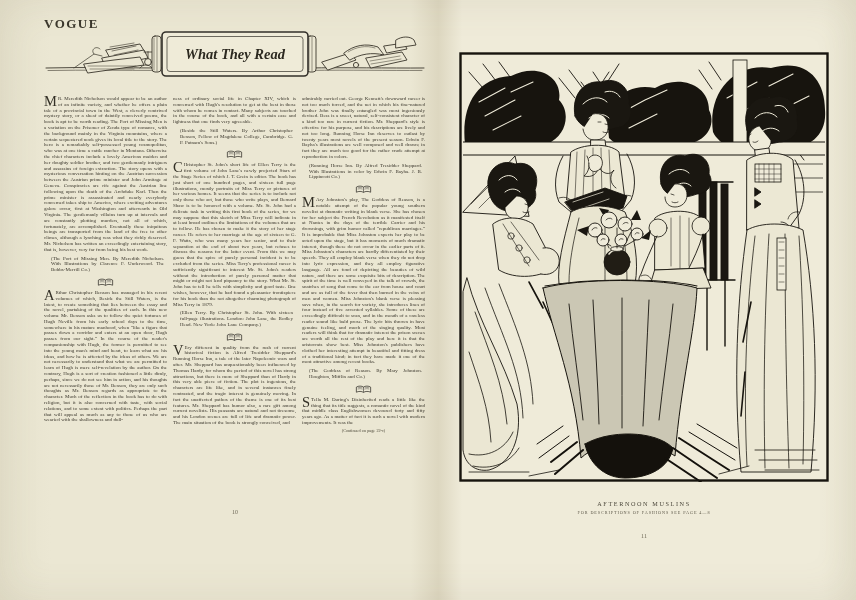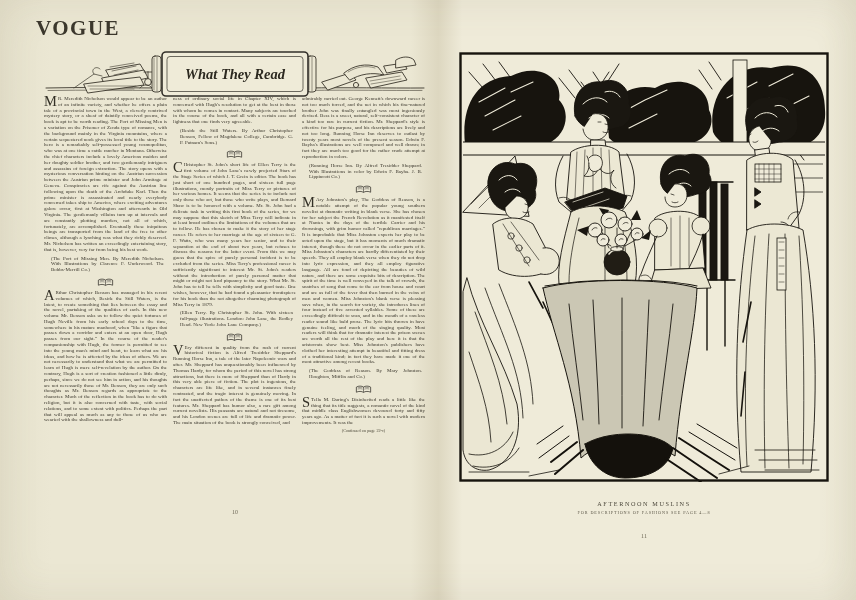--- a/index.html
+++ b/index.html
@@ -7,23 +7,23 @@
     width:856px;height:600px;position:relative;overflow:hidden;
     background:#e9e5d1;
     font-family:"Liberation Serif", serif;
     color:#35322a;
   }
   .spread{position:absolute;inset:0;
     background:linear-gradient(90deg,#e6e2cd 0%,#ebe7d3 6%,#ebe7d3 48%,#ddd7c0 51.2%,#efebd9 54%,#efebd9 96%,#e8e4d0 100%);
     box-shadow:inset 0 0 40px rgba(120,110,80,.12);
   }
   
-  .logo{position:absolute;left:36px;top:16px;font-size:21px;font-weight:600;
+  .logo{position:absolute;left:44px;top:16px;font-size:13px;font-weight:600;
     letter-spacing:1.5px;color:#3b372c;}
-  .header-art{position:absolute;left:44px;top:48px;width:382px;height:52px;text-align:center;}
+  .header-art{position:absolute;left:44px;top:28px;width:382px;height:52px;text-align:center;}
   .columns{position:absolute;left:44px;top:96px;width:382px;height:470px;
     display:flex;gap:6px;overflow:hidden;}
   .col{width:123px;flex:0 0 123px;}
   p.para,p.citation,p.continued{
     margin:0 0 2px 0;font-size:5px;line-height:5.8px;text-align:justify;
     color:#3a362c;word-spacing:0.2px;
   }
   p.citation{padding:1px 3px 2px 7px;}
   p.continued{text-align:center;font-size:4.2px;color:#4c4839;margin-top:2px;}
   .dropcap{float:left;font-size:14.5px;line-height:11px;padding:0 1px 0 0;color:#333026;}

